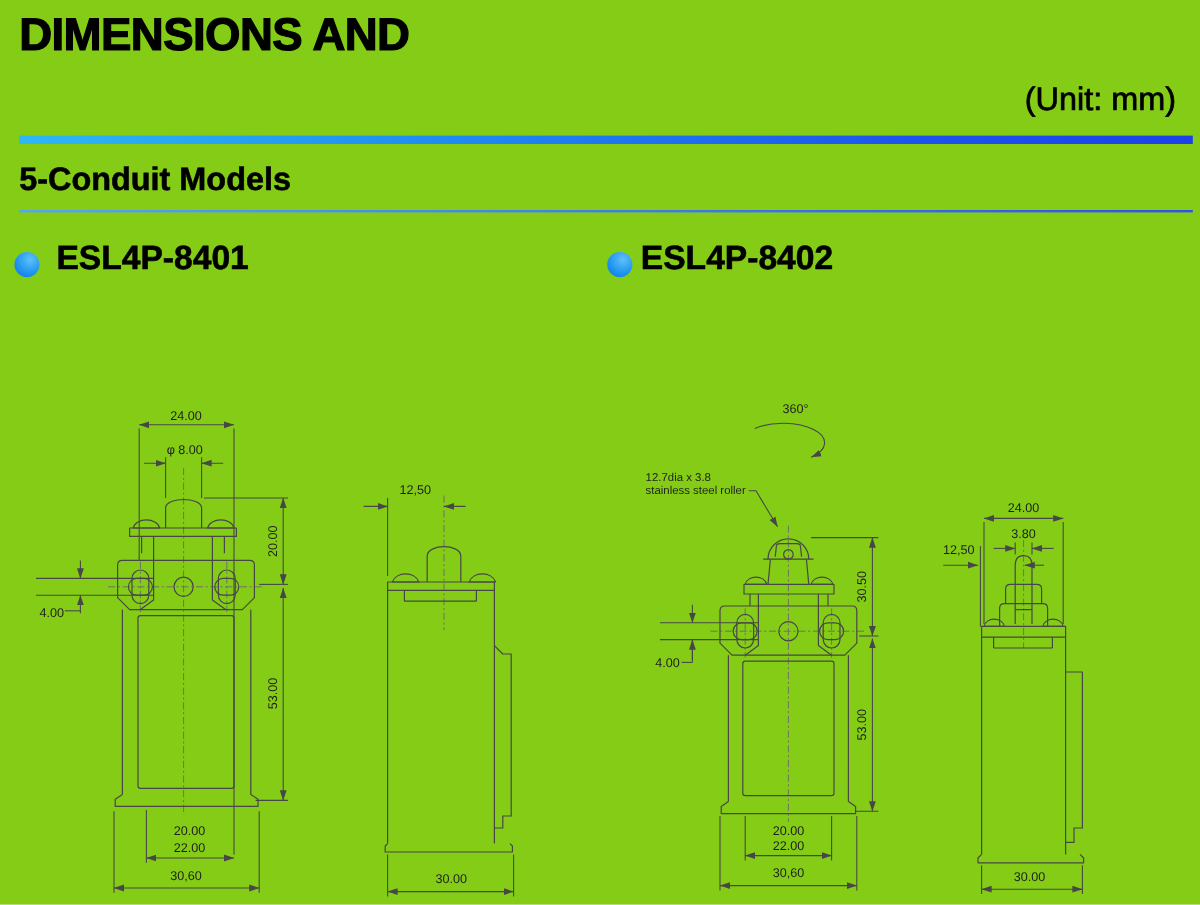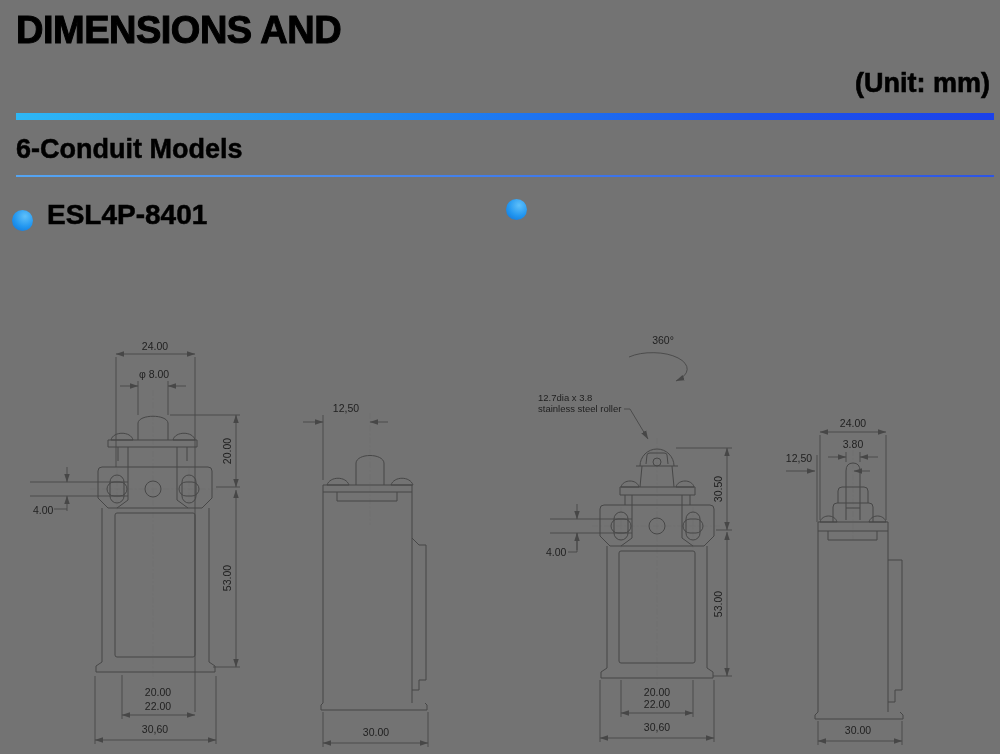--- a/index.html
+++ b/index.html
@@ -1,20 +1,20 @@
 <!DOCTYPE html>
 <html><head>
 <meta charset="utf-8">
 <style>
   html,body{margin:0;padding:0;background:#fff}
-  .page{position:relative;width:1000px;height:754px;background:#737373;
+  .page{position:relative;width:1000px;height:754px;background:#84cc16;
         font-family:"Liberation Sans",sans-serif;color:#000;overflow:hidden}
   .title{position:absolute;left:16px;top:6px;font-size:38px;font-weight:bold;
          line-height:49px;letter-spacing:-0.5px;-webkit-text-stroke:1px #000;white-space:nowrap}
-  .unit{position:absolute;right:10px;top:68px;font-size:27px;font-weight:bold;
+  .unit{position:absolute;right:20px;top:68px;font-size:27px;font-weight:normal;
         -webkit-text-stroke:0.6px #000;white-space:nowrap}
   .bar{position:absolute;left:16px;top:113px;width:978px;height:7px;
        background:linear-gradient(90deg,#2eb7f5,#1f8df3 35%,#1d55ee 75%,#1c41e9)}
   .section{position:absolute;left:16px;top:134px;margin:0;font-size:27px;font-weight:bold;
            -webkit-text-stroke:0.5px #000;white-space:nowrap}
   .rule{position:absolute;left:16px;top:175px;width:978px;height:2px;
         background:linear-gradient(90deg,#55a5f2,#2d55e5)}
   .model{position:absolute;top:199px;display:flex;align-items:flex-end}
   .m1{left:12px}
   .m2{left:506px}
@@ -36,29 +36,30 @@
 </head>
 <body>
 
 <div class="page">
 
   <div class="title">
     <div>DIMENSIONS AND</div>
   </div>
   <div class="unit">(Unit: mm)</div>
   <div class="bar"></div>
-  <h2 class="section">6-Conduit Models</h2>
+  <h2 class="section">5-Conduit Models</h2>
   <div class="rule"></div>
 
   <div class="model m1">
     <span class="dot"></span>
     <span class="mtext">ESL4P-8401</span>
   </div>
   <div class="model m2">
     <span class="dot"></span>
+    <span class="mtext">ESL4P-8402</span>
   </div>
 
   <svg id="d1" class="dw" width="230" height="419" viewBox="0 0 230 419">
     <defs>
       <marker id="da1" viewBox="0 0 10 8" refX="8.8" refY="4" markerWidth="9.5" markerHeight="8" orient="auto-start-reverse" markerUnits="userSpaceOnUse">
         <path d="M0,1 L9,4 L0,7 Z" fill="#474747"></path>
       </marker>
     </defs>
     <g class="cl">
       <line x1="123" y1="55" x2="123" y2="344"></line>

